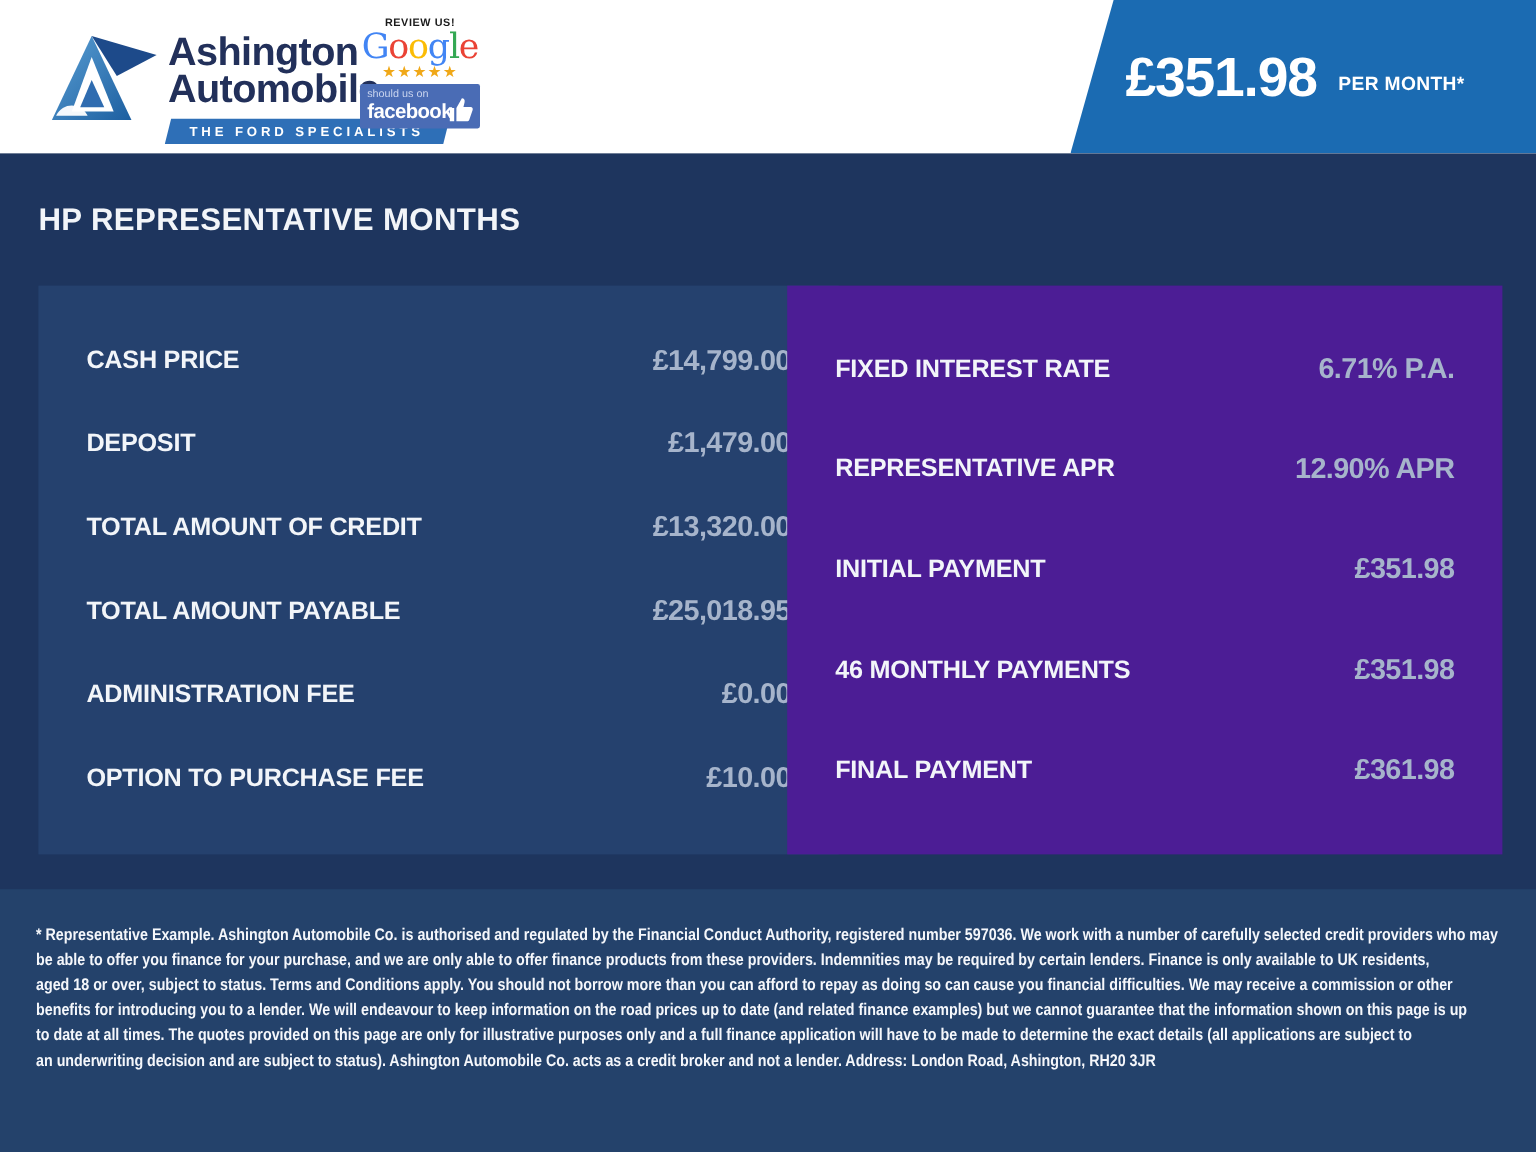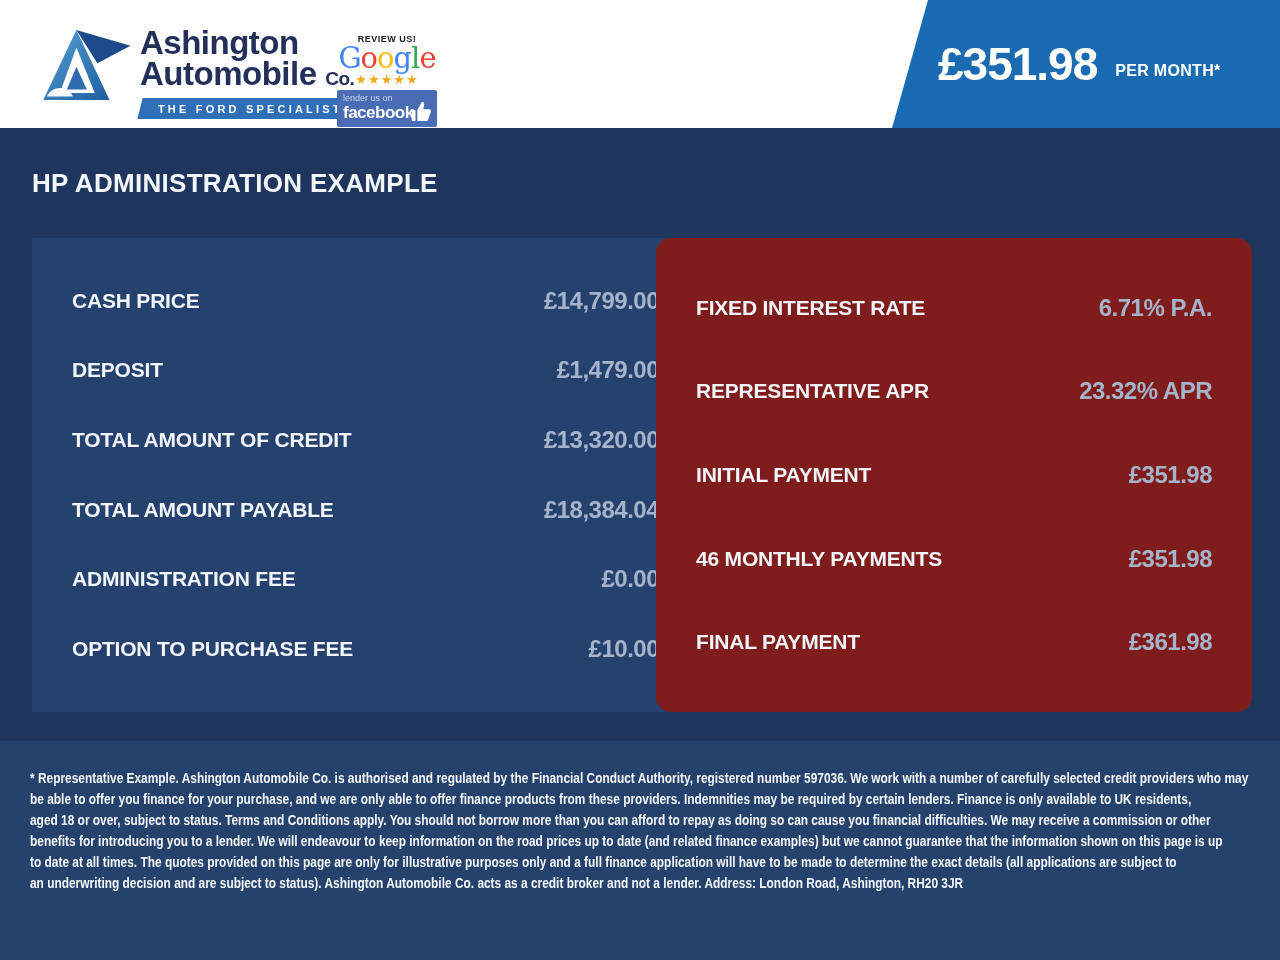--- a/index.html
+++ b/index.html
@@ -10,21 +10,21 @@
   .header { position:absolute; left:0; top:0; width:1280px; height:128px; background:#ffffff; }
   .logo { position:absolute; left:38px; top:22px; width:330px; height:88px; display:flex; cursor:pointer; }
   .logo-mark { width:96px; height:86px; flex:0 0 auto; }
   .logo-text { margin-left:6px; margin-top:6px; }
   .logo-line1 { font-size:33px; font-weight:bold; color:#22305a; letter-spacing:-0.5px; line-height:30px; }
   .logo-line2 { font-size:33px; font-weight:bold; color:#22305a; letter-spacing:-0.5px; line-height:32px; }
   .logo-suffix { font-size:19px; font-weight:bold; color:#22305a; }
   .logo-banner { margin-top:3px; width:232px; height:21px; background:#2e6fb7; transform:skewX(-14deg); display:flex; align-items:center; justify-content:center; }
   .logo-banner span { transform:skewX(14deg); color:#ffffff; font-size:11px; font-weight:bold; letter-spacing:3.2px; white-space:nowrap; }
 
-  .badges { position:absolute; left:300px; top:34px; width:100px;margin-left:37px; }
+  .badges { position:absolute; left:300px; top:14px; width:100px; }
   .google-badge { text-align:center; cursor:pointer; }
   .review-us { font-size:9px; font-weight:bold; color:#1a1a1a; letter-spacing:0.5px; }
   .google-word { font-family:"DejaVu Serif", serif; font-size:29px; line-height:29px; letter-spacing:-1px; }
   .stars { font-size:13px; letter-spacing:1px; line-height:13px; }
   .facebook-badge { margin-top:4px; width:100px; height:37px; background:#4a6cb5; border-radius:2px; padding:3px 6px; position:relative; cursor:pointer; }
   .fb-line1 { font-size:9px; color:#c9d4ee; line-height:10px; }
   .fb-line2 { font-size:17px; font-weight:bold; color:#ffffff; letter-spacing:-0.5px; line-height:19px; }
   .fb-thumb { position:absolute; right:5px; bottom:4px; width:22px; height:24px; }
 
   .cta { position:absolute; left:880px; top:0; width:400px; height:128px;
@@ -77,72 +77,72 @@
     </div>
   </div>
 
   <div class="badges">
     <div class="google-badge">
       <div class="review-us">REVIEW US!</div>
       <div class="google-word"><span style="color: rgb(66, 133, 244);">G</span><span style="color: rgb(234, 67, 53);">o</span><span style="color: rgb(251, 188, 5);">o</span><span style="color: rgb(66, 133, 244);">g</span><span style="color: rgb(52, 168, 83);">l</span><span style="color: rgb(234, 67, 53);">e</span></div>
       <div class="stars" style="color: rgb(240, 168, 24);">★★★★★</div>
     </div>
     <div class="facebook-badge" style="background-color: rgb(74, 108, 181);">
-      <div class="fb-line1">lender us on</div>
+      <div class="fb-line1">should us on</div>
       <div class="fb-line2">facebook</div>
       <svg class="fb-thumb" viewBox="0 0 24 26">
         <path fill="#ffffff" d="M2,12 h4 v12 H2 Z M8,24 V12 l5,-9 c2,0 3,1.5 2.4,4l-1,4 h6.5 c1.6,0 2.4,1.4 1.8,3l-3,8.5 c-0.3,1 -1.2,1.5 -2.2,1.5 Z"></path>
       </svg>
     </div>
   </div>
 
   <div class="cta" style="background-color: rgb(27, 107, 178);">
     <span class="cta-amount">£351.98</span>
     <span class="cta-period">PER MONTH*</span>
   </div>
 </div>
 
 <div class="main" style="background-color: rgb(30, 53, 94);">
-  <div class="page-title">HP ADMINISTRATION EXAMPLE</div>
+  <div class="page-title">HP REPRESENTATIVE MONTHS</div>
 
   <div class="panel panel-left" style="background-color: rgb(37, 65, 110);">
     <div class="row">
       <span class="lbl">CASH PRICE</span>
       <span class="val" style="color: rgb(166, 180, 203);">£14,799.00</span>
     </div>
     <div class="row">
       <span class="lbl">DEPOSIT</span>
       <span class="val" style="color: rgb(166, 180, 203);">£1,479.00</span>
     </div>
     <div class="row">
       <span class="lbl">TOTAL AMOUNT OF CREDIT</span>
       <span class="val" style="color: rgb(166, 180, 203);">£13,320.00</span>
     </div>
     <div class="row">
       <span class="lbl">TOTAL AMOUNT PAYABLE</span>
-      <span class="val" style="color: rgb(166, 180, 203);">£18,384.04</span>
+      <span class="val" style="color: rgb(166, 180, 203);">£25,018.95</span>
     </div>
     <div class="row">
       <span class="lbl">ADMINISTRATION FEE</span>
       <span class="val" style="color: rgb(166, 180, 203);">£0.00</span>
     </div>
     <div class="row">
       <span class="lbl">OPTION TO PURCHASE FEE</span>
       <span class="val" style="color: rgb(166, 180, 203);">£10.00</span>
     </div>
   </div>
 
-  <div class="panel panel-right" style="background-color: #7f1d1d; border-radius: 15px;">
+  <div class="panel panel-right" style="background-color: #4c1d95;">
     <div class="row">
       <span class="lbl">FIXED INTEREST RATE</span>
       <span class="val" style="color: rgb(166, 180, 203);">6.71% P.A.</span>
     </div>
     <div class="row">
       <span class="lbl">REPRESENTATIVE APR</span>
-      <span class="val" style="color: rgb(166, 180, 203);">23.32% APR</span>
+      <span class="val" style="color: rgb(166, 180, 203);">12.90% APR</span>
     </div>
     <div class="row">
       <span class="lbl">INITIAL PAYMENT</span>
       <span class="val" style="color: rgb(166, 180, 203);">£351.98</span>
     </div>
     <div class="row">
       <span class="lbl">46 MONTHLY PAYMENTS</span>
       <span class="val" style="color: rgb(166, 180, 203);">£351.98</span>
     </div>
     <div class="row">

